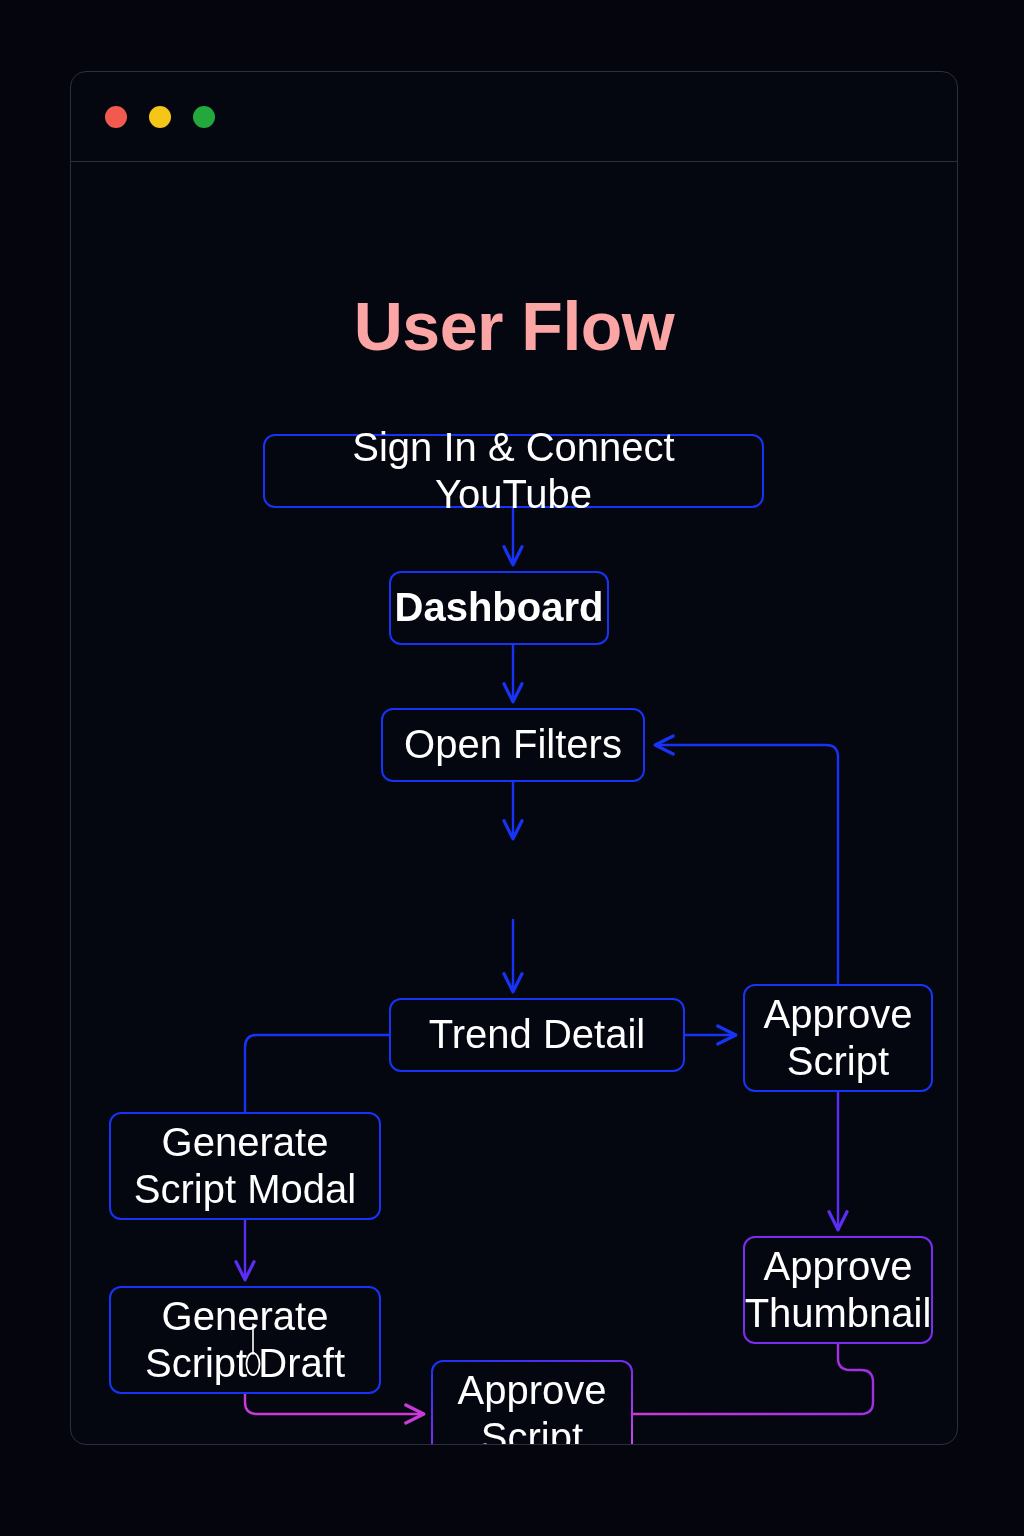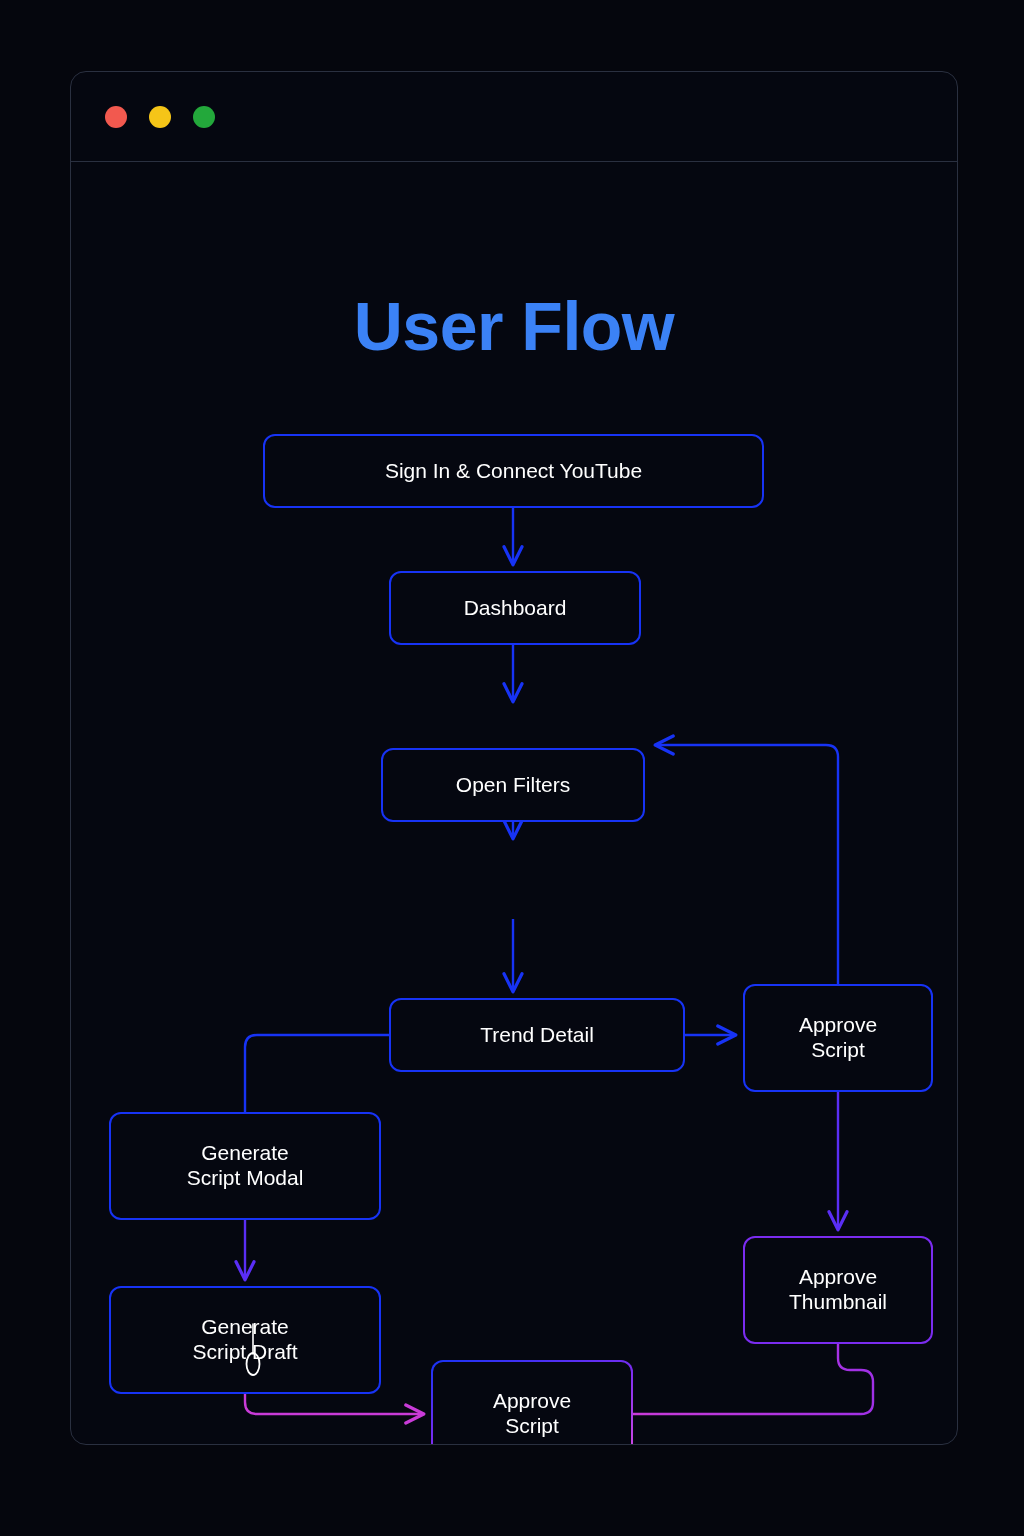--- a/index.html
+++ b/index.html
@@ -65,21 +65,21 @@
 
   
   #page-title {
     position: absolute;
     left: 0;
     top: 130px;
     width: 886px;
     text-align: center;
     font-size: 68px;
     font-weight: bold;
-    color: #3b82f6;
+    color: #fca5a5;
     letter-spacing: -0.5px;
     line-height: 1;
   }
 
   
   #wires {
     position: absolute;
     left: 0; top: 0;
     width: 886px;
     height: 1282px;
@@ -91,21 +91,21 @@
     position: absolute;
     box-sizing: border-box;
     border: 2px solid #1733f5;
     border-radius: 12px;
     background: #050710;
     color: #ffffff;
     display: flex;
     align-items: center;
     justify-content: center;
     text-align: center;
-    font-size: 21px;
+    font-size: 40px;
     line-height: 1.18;
     padding: 2px 10px;
     white-space: pre-line;
   }
   .node.violet  { border-color: #7b2cf0; }
 
   
   .node.grad {
     border: none;
     background:
@@ -174,23 +174,23 @@
         <path d="M174,1058 L174,1116" fill="none" stroke="#5a2ef5" stroke-width="2.4" marker-end="url(#ar-violet)"></path>
 
         <path d="M174,1232 L174,1240 Q174,1252 186,1252 L351,1252" fill="none" stroke="#c93bd8" stroke-width="2.4" stroke-linecap="round" marker-end="url(#ar-magenta)"></path>
 
         <path d="M767,1182 L767,1196 Q767,1208 779,1208 L790,1208
                  Q802,1208 802,1220 L802,1240 Q802,1252 790,1252 L562,1252" fill="none" stroke="url(#gradThumbToScript)" stroke-width="2.4" stroke-linecap="round" stroke-linejoin="round"></path>
       </svg>
 
       <div class="node" style="left:192px; top:272px; width:501px; height:74px;">Sign In &amp; Connect YouTube</div>
 
-      <div class="node" style="left:318px; top:409px; width:252px; height:74px;">Dashboard</div>
-
-      <div class="node" style="left:310px; top:546px; width:264px; height:74px;margin-top:40px;">Open Filters</div>
+      <div class="node" style="left:318px; top:409px; width:220px; height:74px;font-weight:bold;">Dashboard</div>
+
+      <div class="node" style="left:310px; top:546px; width:264px; height:74px;">Open Filters</div>
 
 
       <div class="node" style="left:318px; top:836px; width:296px; height:74px;">Trend Detail</div>
 
       <div class="node" style="left:672px; top:822px; width:190px; height:108px;">Approve
 Script</div>
 
       <div class="node" style="left:38px; top:950px; width:272px; height:108px;">Generate
 Script Modal</div>
 

